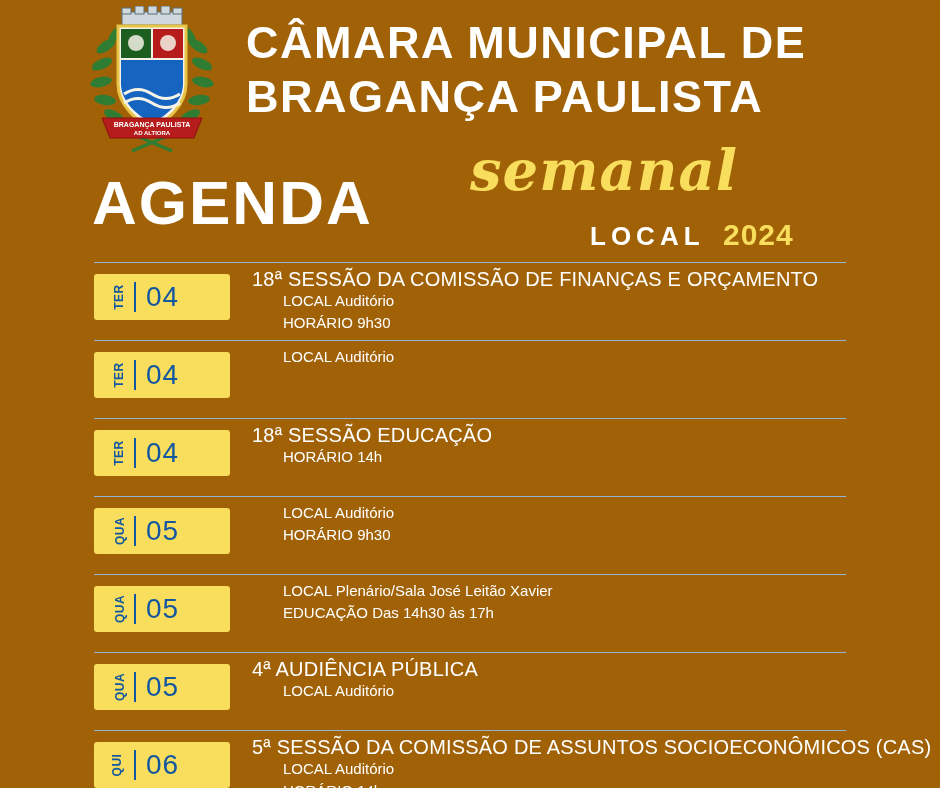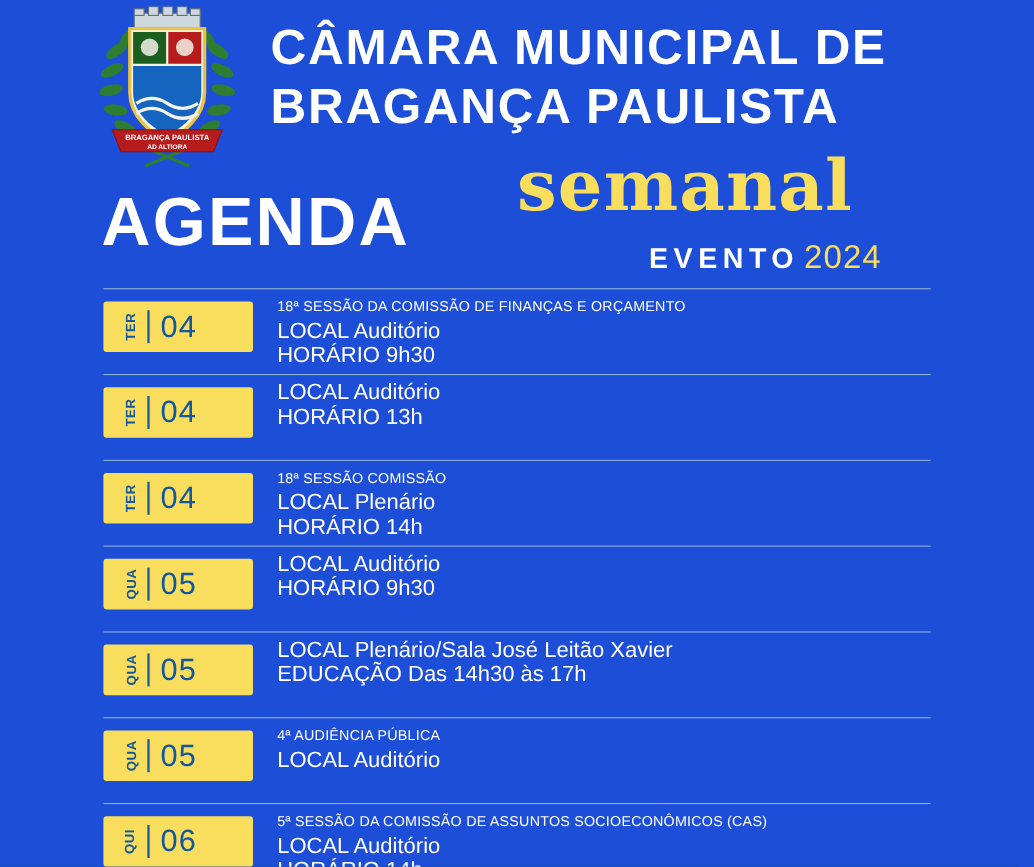--- a/index.html
+++ b/index.html
@@ -7,21 +7,21 @@
     width: 940px;
     height: 788px;
     background: #1257a0;
     font-family: "Liberation Sans", sans-serif;
     overflow: hidden;
   }
   #page {
     position: relative;
     width: 940px;
     height: 788px;
-    background: #1d4ed8;
+    background: #a16207;
   }
 
   
   .header {
     position: relative;
     height: 258px;
   }
   .crest {
     position: absolute;
     left: 88px;
@@ -62,43 +62,45 @@
     font-weight: bold;
     color: #ffffff;
     letter-spacing: 2px;
     line-height: 62px;
   }
   .semanal-word {
     position: absolute;
     left: 470px;
     top: 140px;
     font-family: "DejaVu Serif", serif;
-    font-weight: bold;
-    font-size: 64px;
+    font-style: italic;
+    font-weight: bold;
+    font-size: 56px;
     color: #f9dd5c;
     line-height: 60px;
     letter-spacing: 1px;
   }
   .month-year {
     position: absolute;
     left: 590px;
     top: 218px;
     white-space: nowrap;
   }
   .month-word {
     font-size: 26px;
     font-weight: bold;
     color: #ffffff;
     letter-spacing: 5px;
   }
   .year-word {
     font-size: 30px;
-    font-weight: normal;
+    font-weight: bold;
     color: #f9dd5c;
     letter-spacing: 1px;
+    margin-left: 14px;
     text-align: center;
   }
 
   
   .list {
     position: absolute;
     left: 0;
     top: 262px;
     width: 940px;
   }
@@ -153,28 +155,29 @@
     letter-spacing: 1px;
   }
   .event {
     position: absolute;
     left: 252px;
     top: 6px;
     width: 680px;
     color: #ffffff;
   }
   .event .etitle {
-    font-size: 13px;
+    font-size: 20px;
     line-height: 22px;
     font-weight: normal;
     letter-spacing: 0.2px;
   }
   .event .eline {
-    font-size: 20px;
+    font-size: 15px;
     line-height: 22px;
+    margin-left: 31px;
   }
 </style>
 </head>
 <body>
 
 <div id="page">
 
   <div class="header">
 
     <div class="crest">
@@ -231,21 +234,21 @@
 
     <div class="title-block">
       <div class="title-line1">CÂMARA MUNICIPAL DE</div>
       <div class="title-line2">BRAGANÇA PAULISTA</div>
     </div>
 
     <div class="agenda-word">AGENDA</div>
     <div class="semanal-word">semanal</div>
 
     <div class="month-year">
-      <span class="month-word">EVENTO</span>
+      <span class="month-word">LOCAL</span>
       <span class="year-word">2024</span>
     </div>
   </div>
 
   <div class="list">
 
     <div class="row">
       <div class="divider"></div>
       <div class="daybox">
         <span class="dow">TER</span>
@@ -261,34 +264,32 @@
 
     <div class="row">
       <div class="divider"></div>
       <div class="daybox">
         <span class="dow">TER</span>
         <span class="vline"></span>
         <span class="dnum">04</span>
       </div>
       <div class="event">
         <div class="eline">LOCAL Auditório</div>
-        <div class="eline">HORÁRIO 13h</div>
       </div>
     </div>
 
     <div class="row">
       <div class="divider"></div>
       <div class="daybox">
         <span class="dow">TER</span>
         <span class="vline"></span>
         <span class="dnum">04</span>
       </div>
       <div class="event">
-        <div class="etitle">18ª SESSÃO COMISSÃO</div>
-        <div class="eline">LOCAL Plenário</div>
+        <div class="etitle">18ª SESSÃO EDUCAÇÃO</div>
         <div class="eline">HORÁRIO 14h</div>
       </div>
     </div>
 
     <div class="row">
       <div class="divider"></div>
       <div class="daybox">
         <span class="dow">QUA</span>
         <span class="vline"></span>
         <span class="dnum">05</span>

